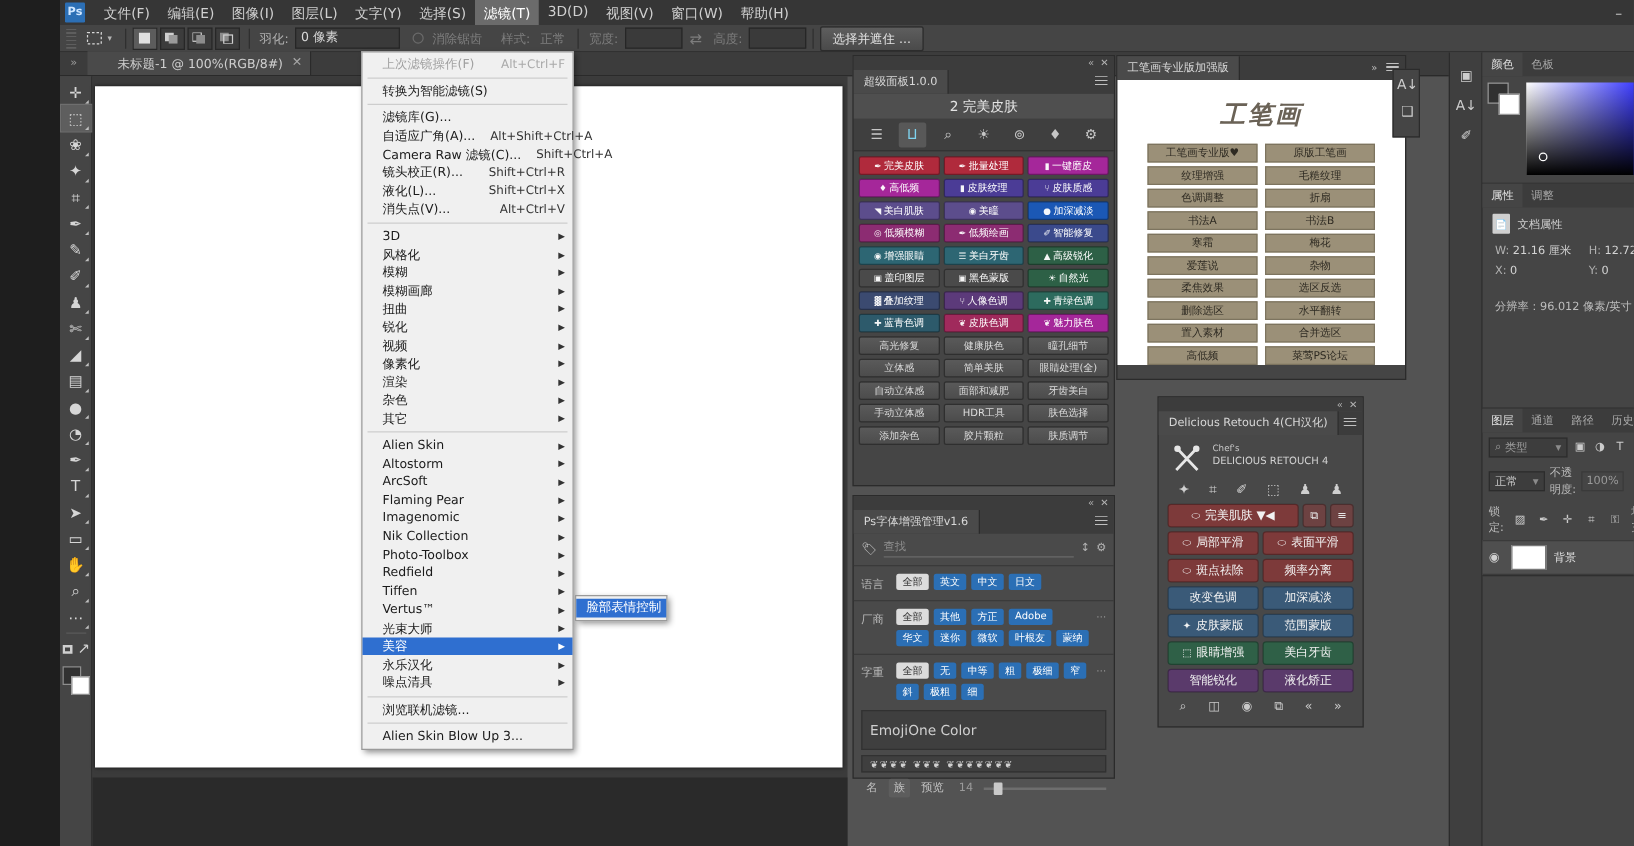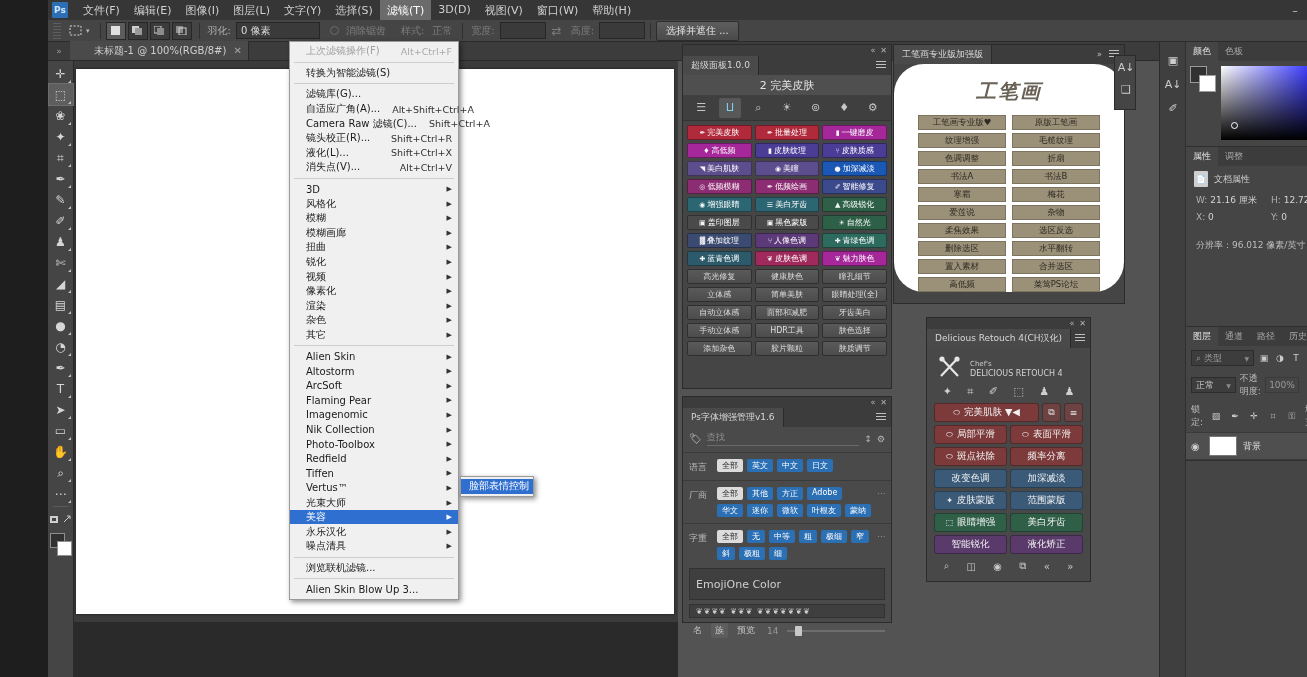--- a/index.html
+++ b/index.html
@@ -166,31 +166,31 @@
   .fnt-foot { display: flex; align-items: center; gap: 5px; padding: 3px 6px; }
   .fnt-foot .tg { font-size: 9px; color: #c2c2c2; padding: 1px 4px; }
   .fnt-foot .tg.on { background: #5d5d5d; border-radius: 2px; }
   .slider { flex: 1; height: 2px; background: #6e6e6e; position: relative; margin-left: 4px; }
   .slider .knob { position: absolute; left: 8px; top: -4px; width: 7px; height: 10px;
      background: #c9c9c9; border-radius: 1px; }
   .fnt-divider { height: 1px; background: #3a3a3a; margin: 2px 0; }
 
   
   #gongbi { left: 845px; top: 44px; width: 232px; height: 260px; }
-  .gb-body { background: #fff; height: calc(100% - 30px); padding: 6px 24px; border-radius: 30px; }
+  .gb-body { background: #fff; height: calc(100% - 30px); padding: 6px 24px; }
   .gb-logo { text-align: center; font-size: 20px; color: #6a6256; letter-spacing: 2px;
      font-weight: bold; padding: 8px 0 10px 0; font-family: "DejaVu Serif", serif;
      font-style: italic; }
   .gb-grid { display: grid; grid-template-columns: 1fr 1fr; gap: 3px 6px; }
   .gb-btn { background: #9b9078; border: 1px solid #7d745f; height: 15px; color: #2e2a22;
      font-size: 8.5px; display: flex; align-items: center; justify-content: center; }
 
   
   #retouch { left: 878px; top: 317px; width: 165px; height: 265px; background: #484848; }
-  .rt-hdr { display: flex; align-items: flex-end; gap: 7px; padding: 7px 10px 4px 10px; }
+  .rt-hdr { display: flex; align-items: flex-start; gap: 7px; padding: 7px 10px 4px 10px; }
   .rt-brand { font-size: 8px; color: #d2d2d2; line-height: 1.25; }
   .rt-brand b { font-size: 7px; font-weight: normal; display: block; color: #c6c6c6; }
   .rt-icons { display: flex; justify-content: space-around; padding: 2px 8px 5px 8px;
      color: #cfcfcf; font-size: 11px; }
   .rt-rows { padding: 0 7px; display: flex; flex-direction: column; gap: 3px; }
   .rt-row { display: flex; gap: 3px; }
   .rt-btn { flex: 1; height: 19px; border-radius: 3px; color: #f2f2f2; font-size: 9.5px;
      display: flex; align-items: center; justify-content: center; gap: 4px;
      border: 1px solid rgba(0,0,0,.3); white-space: nowrap; }
   .rt-sq { width: 19px; flex: 0 0 19px; height: 19px; border-radius: 3px;

